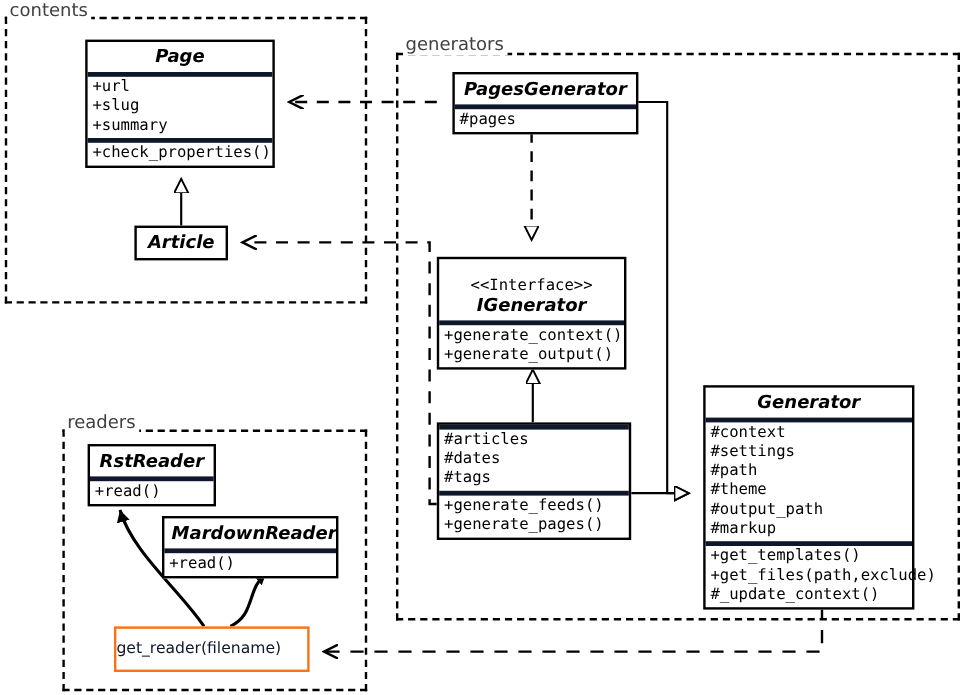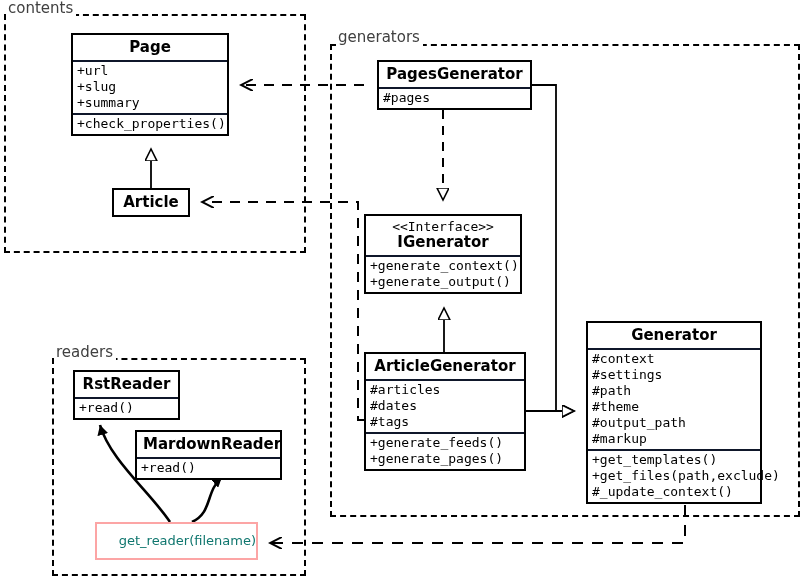--- a/index.html
+++ b/index.html
@@ -56,47 +56,48 @@
     background: #ffffff;
     font-size: 13px;
     color: #000;
   }
   .uml .name {
     text-align: center;
     font-weight: bold;
     font-size: 15px;
     padding: 4px 6px 4px 6px;
     line-height: 17px;
+    font-style: italic;
   }
   .uml .stereo {
     text-align: center;
     font-weight: normal;
     font-size: 13px;
     font-family: "DejaVu Sans Mono", monospace;
     line-height: 15px;
-    padding-top: 3px;
+    padding-top: 15px;
   }
   .uml .sep {
-    border-top: 2px solid #0f172a;
+    border-top: 4px solid #0f172a;
   }
   .uml .compartment {
     padding: 1px 4px 2px 4px;
     font-family: "DejaVu Sans Mono", monospace;
     font-size: 13px;
     line-height: 16px;
   }
   .uml .compartment div { white-space: nowrap; }
   .plain-box {
     position: absolute;
     box-sizing: border-box;
-    border: 2px solid #fca5a5;
+    border: 2px solid #f97316;
     background: #fff;
     font-size: 13px;
-    text-align: right;
-    color: #0f766e;
+    text-align: left;
+    color: #0f172a;
   }
 
   
   .box-page          { left: 71px;  top: 33px;  width: 158px; }
   .box-article       { left: 112px; top: 188px; width: 78px;  }
   .box-pagesgen      { left: 364px; top: 60px;  width: 155px; margin-left: 13px; }
   .box-igenerator    { left: 364px; top: 214px; width: 158px; }
   .box-articlegen    { left: 364px; top: 352px; width: 162px; }
   .box-generator     { left: 586px; top: 321px; width: 176px; }
   .box-rstreader     { left: 73px;  top: 370px; width: 107px; }
@@ -210,21 +211,20 @@
   <div class="uml box-igenerator">
     <div class="stereo">&lt;&lt;Interface&gt;&gt;</div>
     <div class="name" style="padding-top:0">IGenerator</div>
     <div class="compartment sep">
       <div>+generate_context()</div>
       <div>+generate_output()</div>
     </div>
   </div>
 
   <div class="uml box-articlegen">
-    <div class="name">ArticleGenerator</div>
     <div class="compartment sep">
       <div>#articles</div>
       <div>#dates</div>
       <div>#tags</div>
     </div>
     <div class="compartment sep">
       <div>+generate_feeds()</div>
       <div>+generate_pages()</div>
     </div>
   </div>

